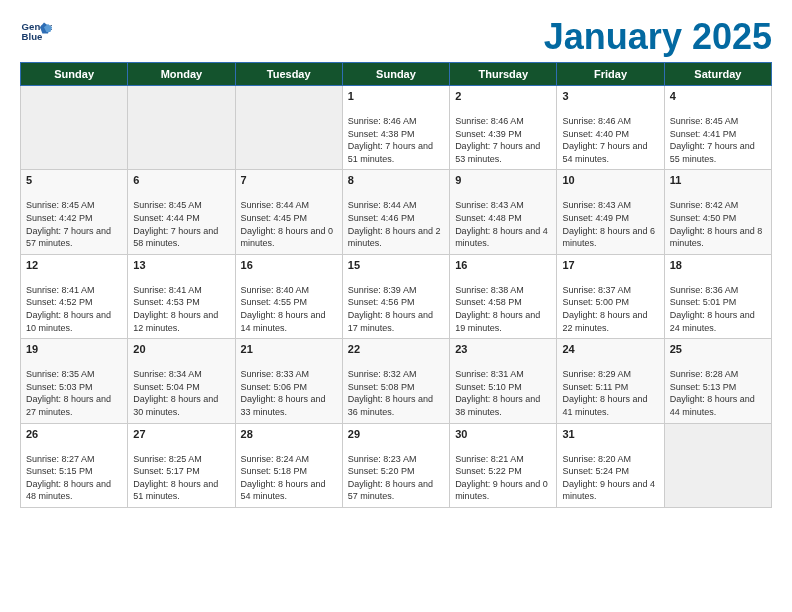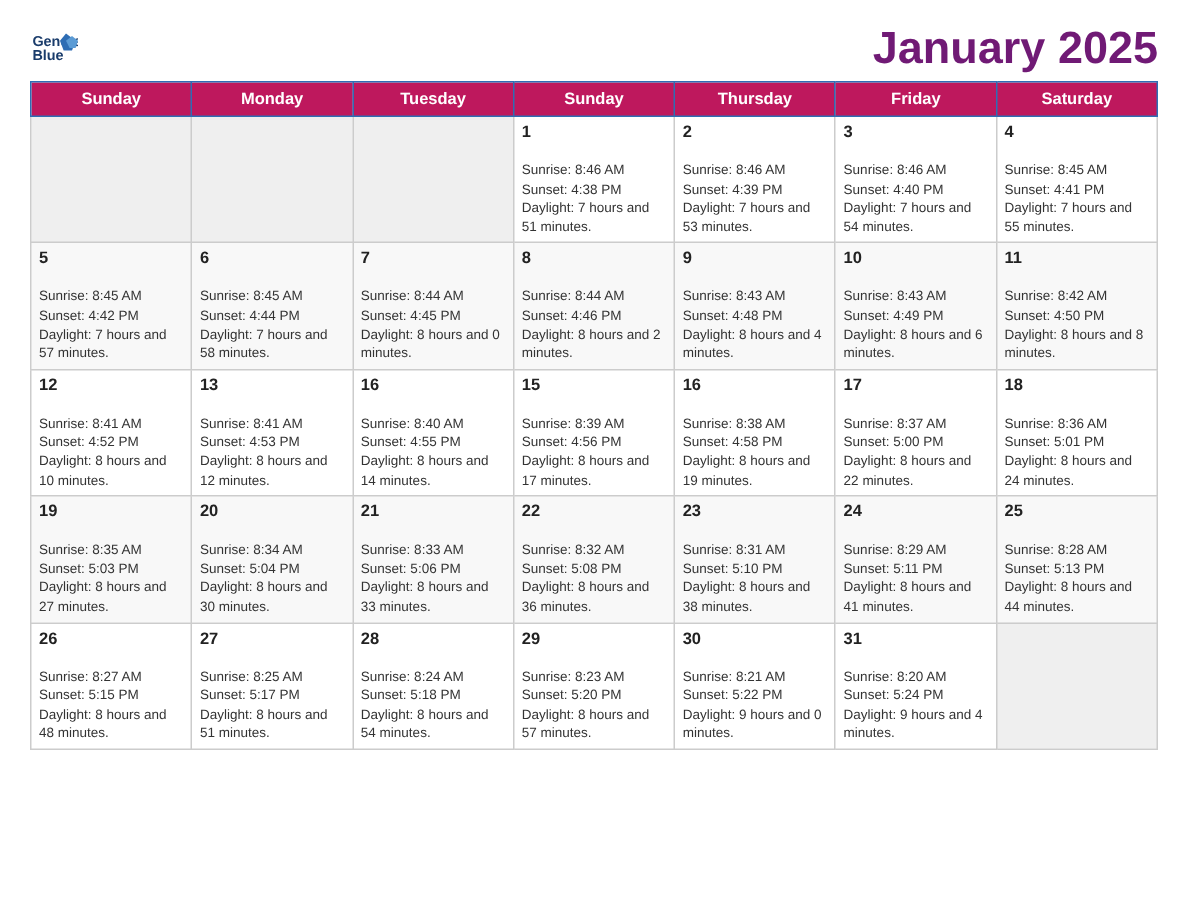--- a/index.html
+++ b/index.html
@@ -24,38 +24,38 @@
       display: flex;
       align-items: center;
       gap: 0;
     }
     .logo-icon {
       width: 32px;
       height: 32px;
       margin-right: 4px;
     }
     .month-title {
-      font-size: 30px;
+      font-size: 36px;
       font-weight: bold;
-      color: #701a75;
+      color: #0369a1;
       text-align: right;
     }
     .subtitle {
       text-align: center;
       font-size: 13px;
       color: #333;
       margin-bottom: 8px;
     }
     table {
       width: 100%;
       border-collapse: collapse;
       table-layout: fixed;
     }
     thead tr th {
-      background-color: #be185d;
+      background-color: #14532d;
       color: #fff;
       font-size: 11px;
       font-weight: bold;
       padding: 5px 4px;
       text-align: center;
       border: 1px solid #2e6db4;
     }
     tbody tr {
       border-bottom: 1px solid #ccc;
     }

